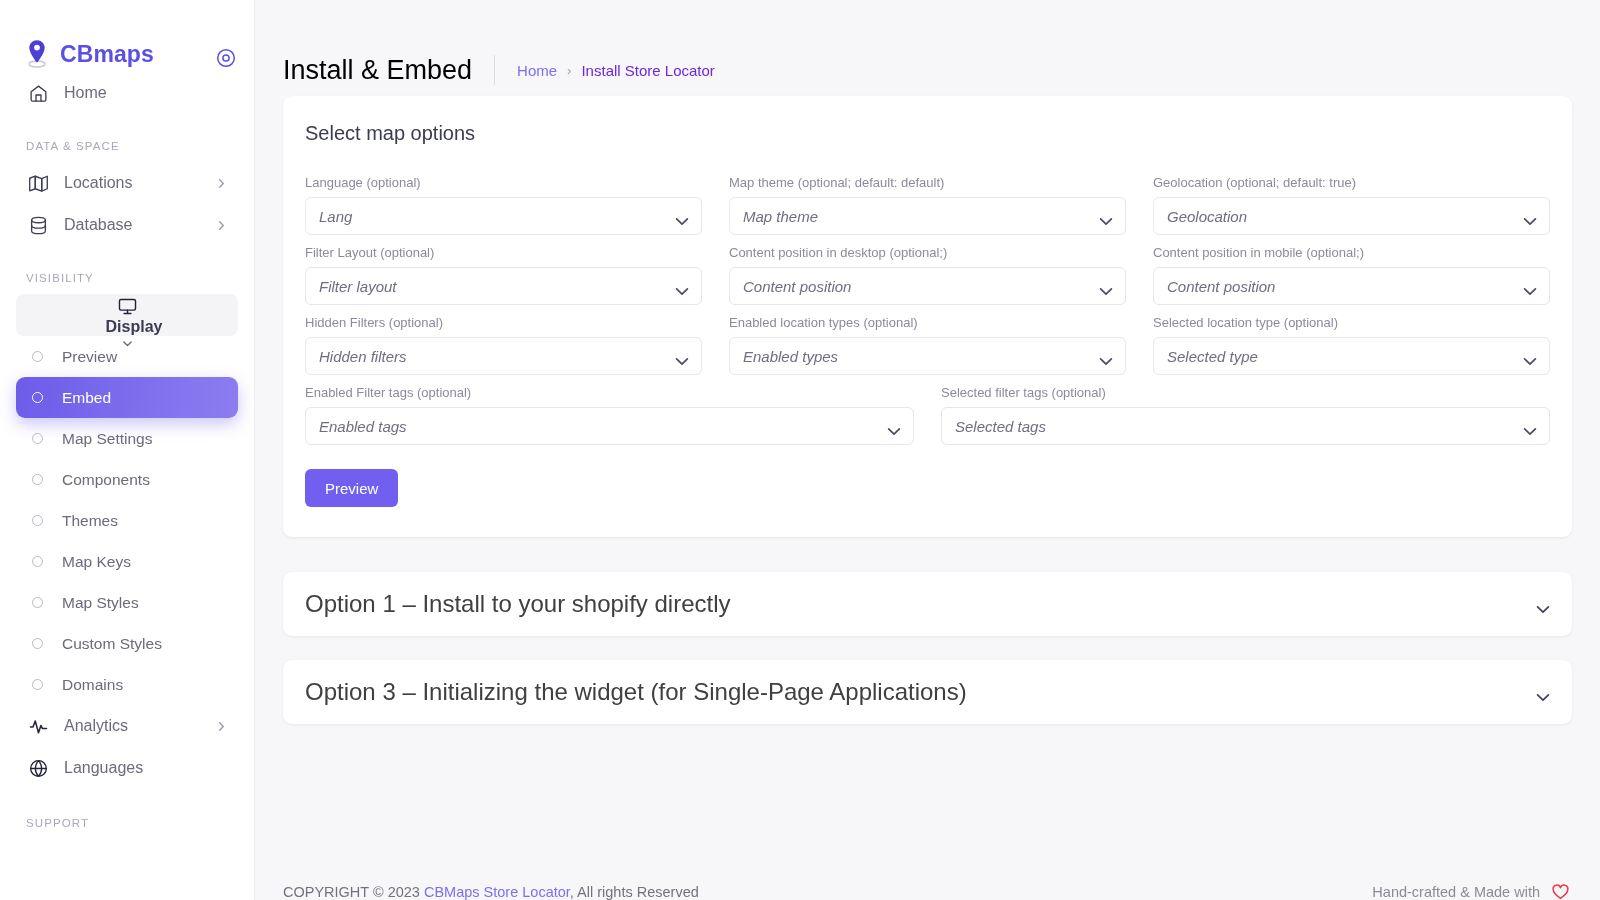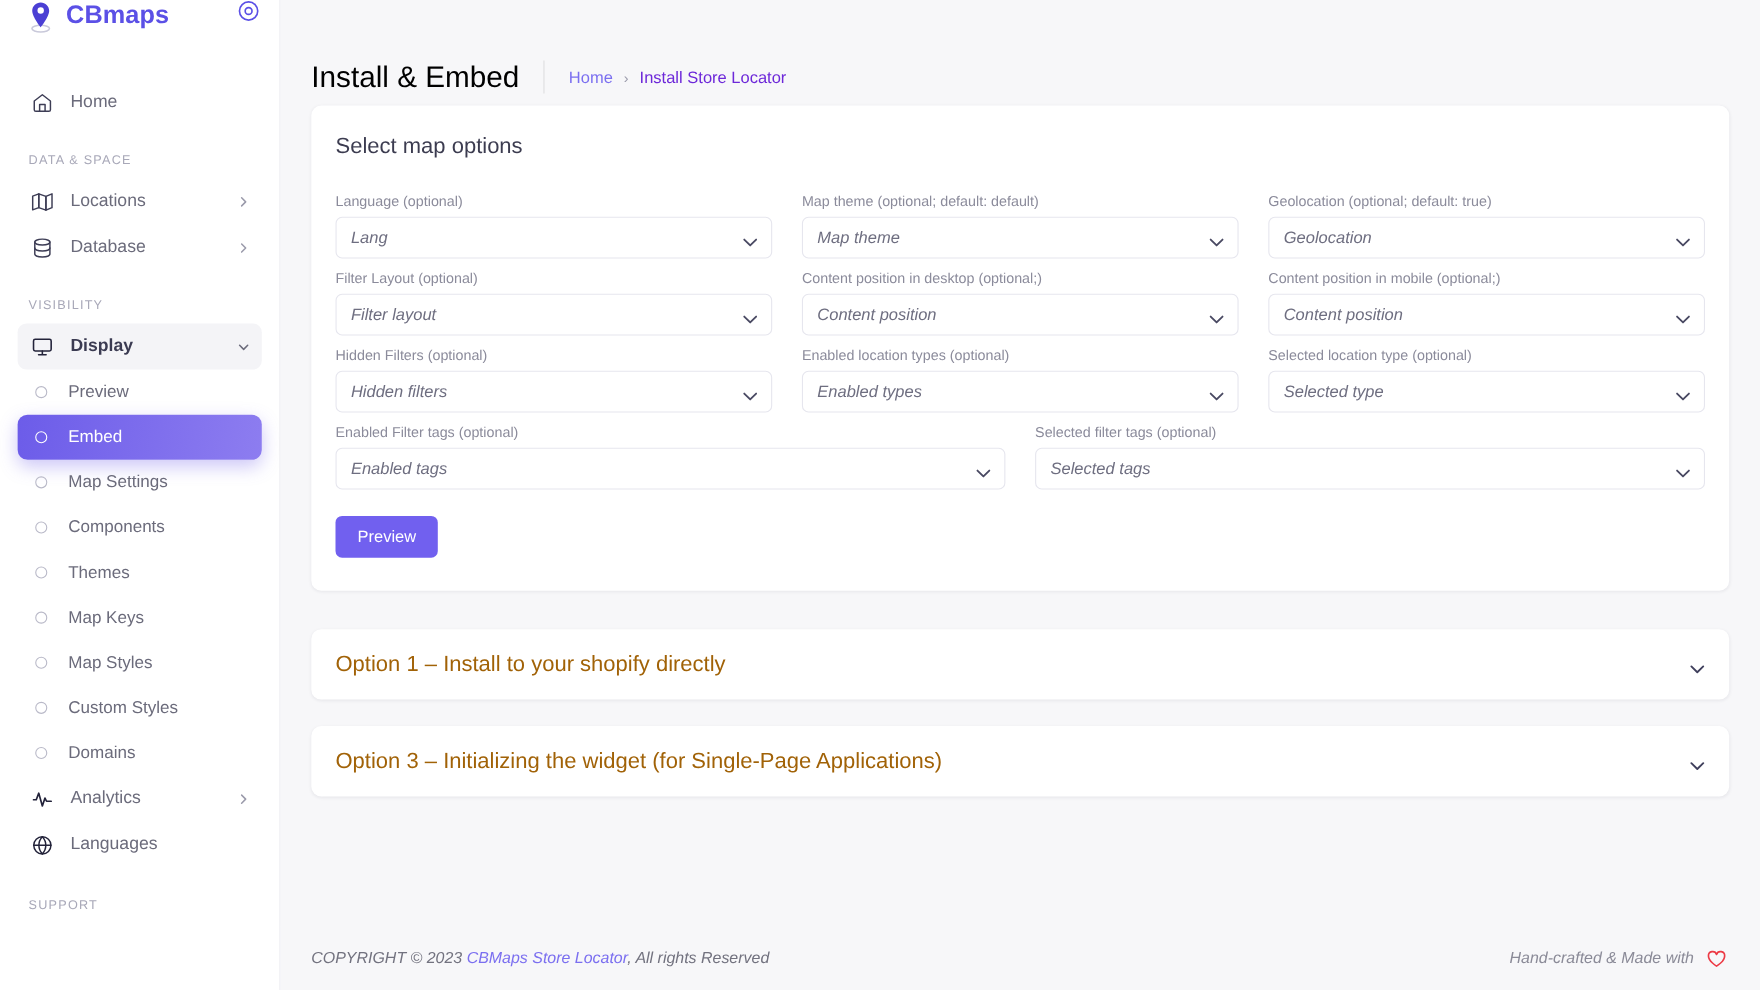--- a/index.html
+++ b/index.html
@@ -14,41 +14,41 @@
   
   .sidebar {
     width: 255px; height: 900px; flex: 0 0 255px;
     background: #ffffff;
     border-right: 1px solid #ececf1;
     padding: 0 0 0 0;
     position: relative;
     overflow: hidden;
   }
   .brand {
-    display: flex; align-items: flex-start;
+    display: flex; align-items: flex-end;
     height: 68px; padding: 0 18px 0 24px;
   }
   .brand-pin { width: 26px; height: 30px; flex: 0 0 26px; position: relative; }
   .brand-name {
     font-size: 23px; font-weight: bold; color: #5b50e6;
     letter-spacing: .1px; margin-left: 10px; flex: 1;
   }
   .brand-dot { width: 20px; height: 20px; flex: 0 0 20px; }
 
   .nav-item {
     display: flex; align-items: center;
     height: 42px; margin: 0 16px; padding: 0 10px;
     border-radius: 8px; cursor: pointer;
     color: #6b6b7b; font-size: 16px;
   }
   .nav-item .ico { width: 24px; height: 24px; flex: 0 0 24px; display:flex; align-items:center; justify-content:center; }
   .nav-item .lbl { margin-left: 14px; flex: 1; white-space: nowrap; }
   .nav-item .caret { width: 14px; flex: 0 0 14px; display:flex; align-items:center; justify-content:center; }
   .nav-item.home { margin-top: 4px; }
-  .nav-item.group-active { background: #f4f4f7; color: #3b3b52; font-weight: 600; }
+  .nav-item.group-active { background: #f4f4f7; color: #3b3b52; font-weight: 600; flex-direction: column; }
 
   .nav-section {
     font-size: 11.5px; letter-spacing: 1.1px; color: #a8a8b8;
     padding: 0 26px; margin: 26px 0 10px 0; text-transform: uppercase;
   }
   .nav-section.support { margin-top: 28px; }
 
   .sub-item {
     display: flex; align-items: center;
     height: 41px; margin: 0 16px; padding: 0 10px;
@@ -125,28 +125,27 @@
     font-size: 15px; font-family: inherit;
   }
 
   .accordion {
     background: #fff; border-radius: 9px;
     box-shadow: 0 1px 3px rgba(30,30,60,.07);
     margin: 0 28px 24px 28px;
     height: 64px; display: flex; align-items: center;
     padding: 0 22px; cursor: pointer;
   }
-  .accordion .acc-title { flex: 1; font-size: 20px; color: #a16207; font-weight: 400; }
+  .accordion .acc-title { flex: 1; font-size: 24px; color: #404040; font-weight: 400; }
 
   .footer {
     position: absolute; left: 0; right: 0; bottom: 0;
-    height: 58px; display: flex; align-items: center;
+    height: 58px; display: flex; align-items: flex-end;
     padding: 0 30px 0 28px; font-size: 14.5px; color: #72727f;
     background: #f7f7f9;
-    font-style: italic;
   }
   .footer .f-left { flex: 1; }
   .footer .brand-link { color: #7b6ff0; }
   .footer .f-right { display: flex; align-items: center; color: #8b8b98; }
   .heart { margin-left: 11px; width: 19px; height: 17px; }
 </style>
 </head>
 <body>
 
 <div class="app">

